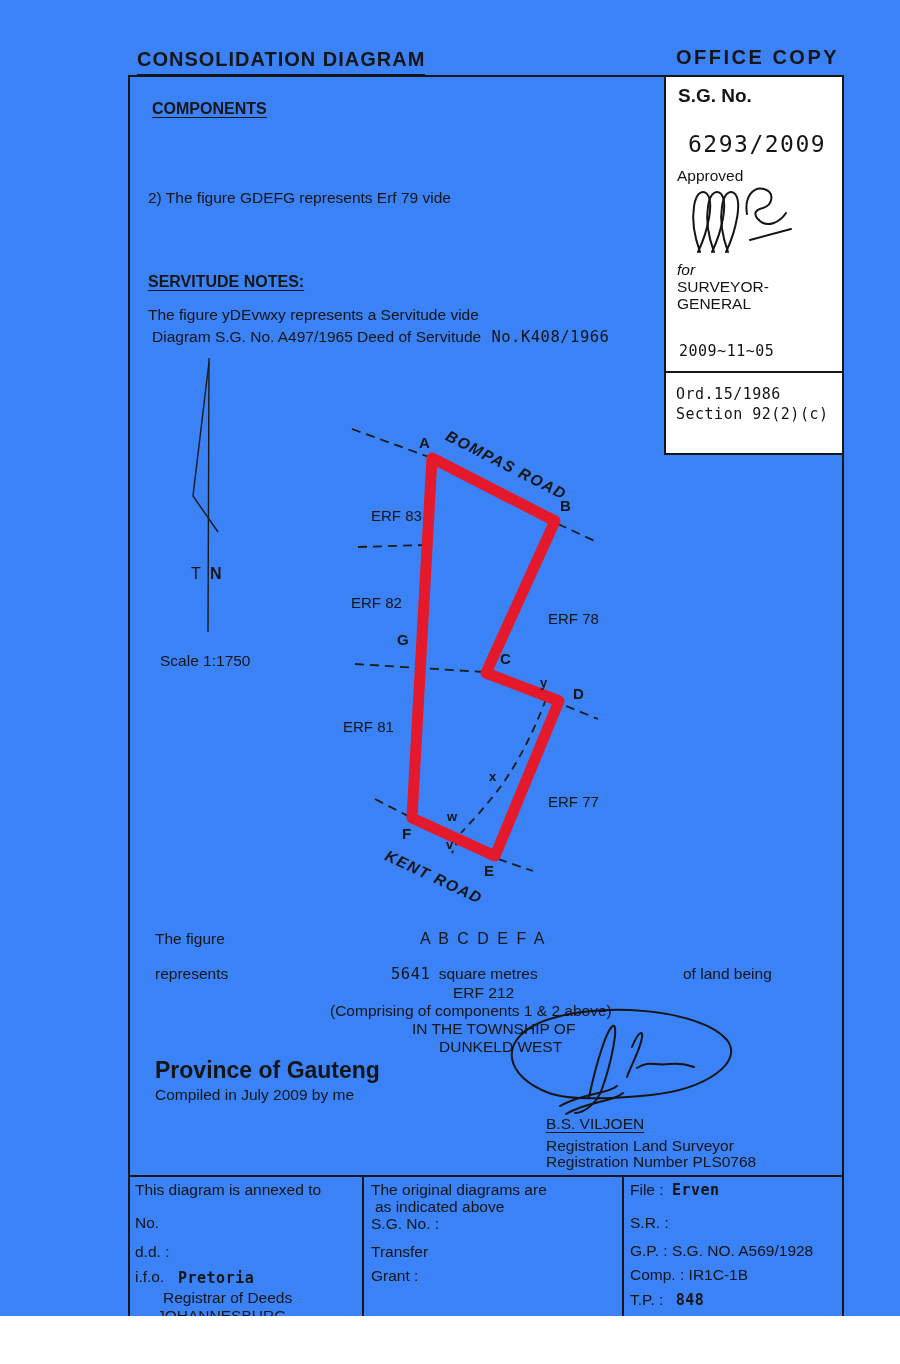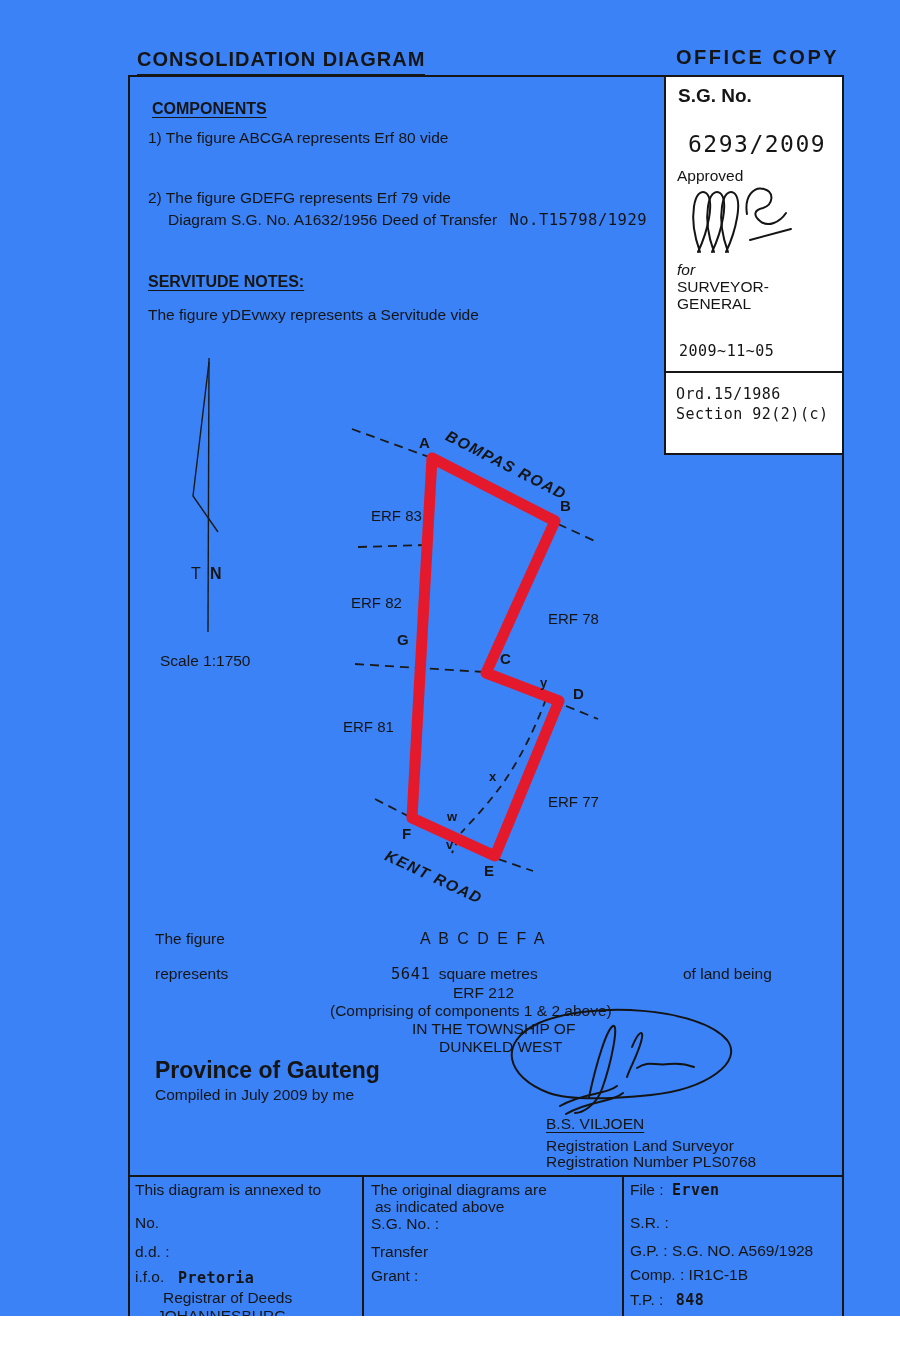--- a/index.html
+++ b/index.html
@@ -37,29 +37,28 @@
   <div class="t mono" style="left:688px;top:132px;font-size:23px;letter-spacing:1.5px;">6293/2009</div>
   <div class="t" style="left:677px;top:167px;">Approved</div>
   <div class="t" style="left:677px;top:261px;font-style:italic;">for</div>
   <div class="t" style="left:677px;top:278px;">SURVEYOR-</div>
   <div class="t" style="left:677px;top:295px;">GENERAL</div>
   <div class="t mono" style="left:679px;top:343px;font-size:15px;">2009~11~05</div>
   <div class="t mono" style="left:676px;top:386px;font-size:15px;">Ord.15/1986</div>
   <div class="t mono" style="left:676px;top:406px;font-size:15px;">Section 92(2)(c)</div>
 
   <div class="t b u" style="left:152px;top:100px;font-size:16px;">COMPONENTS</div>
-  <div class="t" style="left:148px;top:129px;">1) The figure ABCGA represents Erf 80 vide</div>
   <div class="t" style="left:148px;top:189px;">2) The figure GDEFG represents Erf 79 vide</div>
-  <div class="t" style="left:168px;top:211px;">
-    <span>Diagram S.G. No. A1632/1956 Deed of Transfer</span>
-    <span class="mono" style="margin-left:8px;">No.T15798/1929</span>
-  </div>
 
   <div class="t b u" style="left:148px;top:273px;font-size:16px;">SERVITUDE NOTES:</div>
   <div class="t" style="left:148px;top:306px;">The figure yDEvwxy represents a Servitude vide</div>
+  <div class="t" style="left:152px;top:328px;">
+    <span>Diagram S.G. No. A497/1965 Deed of Servitude</span>
+    <span class="mono" style="margin-left:6px;">No.K408/1966</span>
+  </div>
 
   <svg width="900" height="1364" viewBox="0 0 900 1364">
 
     <g stroke="#1a1a1a" stroke-width="1.8" fill="none" stroke-dasharray="9 6">
       <path d="M352,429 L429,457"></path>
       <path d="M558,524 L597,542"></path>
       <path d="M358,547 L426,545"></path>
       <path d="M355,664 L484,672"></path>
       <path d="M375,799 L410,817"></path>
       <path d="M498,859 L533,871"></path>

